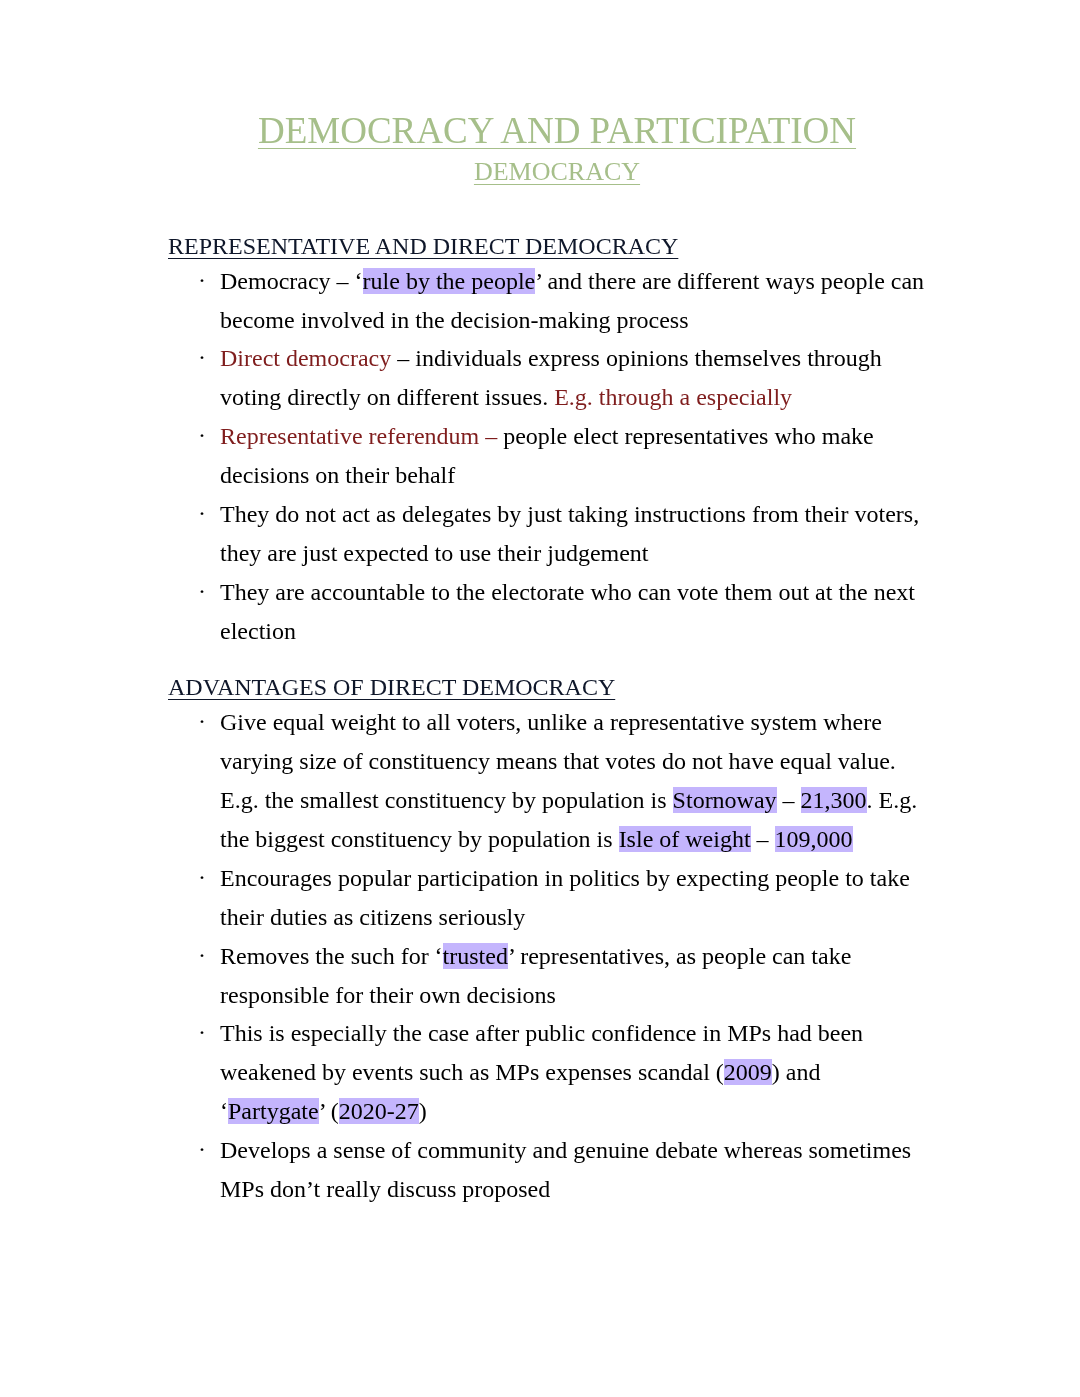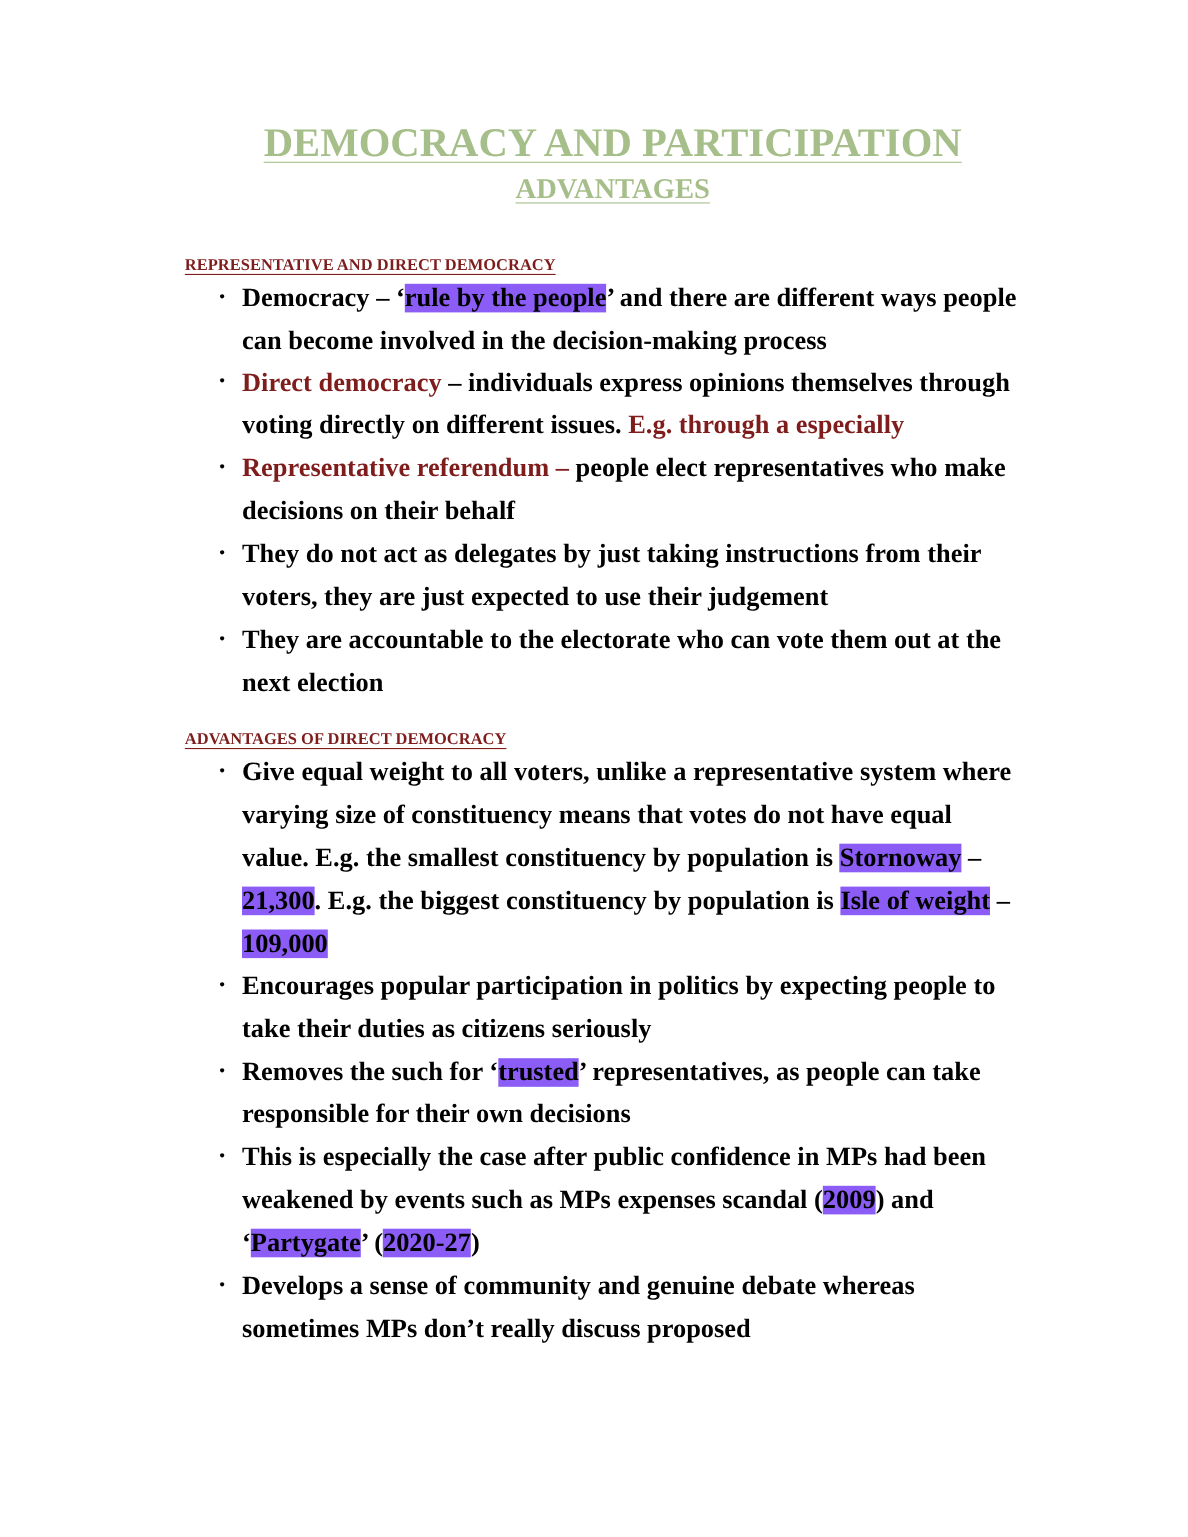--- a/index.html
+++ b/index.html
@@ -13,21 +13,20 @@
     font-family: "Liberation Serif", serif;
     color: #000000;
     overflow: hidden;
   }
   .page {
     position: relative;
     width: 864px;
     height: 1397px;
     padding: 0;
     box-sizing: border-box;
-    font-weight: bold;
   }
   .doc {
     position: absolute;
     left: 168px;
     top: 112px;
     width: 760px;
   }
 
   
   .title-main {
@@ -47,22 +46,22 @@
     line-height: 1.15;
     color: #a6bf8a;
     text-decoration: underline;
     text-decoration-thickness: 1px;
     text-underline-offset: 4px;
     margin-top: 6px;
     margin-left: 18px;
   }
 
   .section-heading {
-    font-size: 15px;
-    color: #7f1d1d;
+    font-size: 24px;
+    color: #0f172a;
     text-decoration: underline;
     text-decoration-thickness: 1px;
     text-underline-offset: 4px;
     margin-top: 46px;
     margin-bottom: 2px;
     margin-left: 0px;
   }
   .section-heading.second {
     margin-top: 24px;
   }
@@ -86,31 +85,31 @@
     top: -1px;
     font-size: 24px;
     line-height: 1.62;
     color: #000;
   }
 
   .green-text {
     color: #7f1d1d;
   }
   .hl {
-    background: #8b5cf6;
+    background: #c4b5fd;
   }
 </style>
 </head>
 <body>
 
 <div class="page">
   <div class="doc">
 
     <div class="title-main">DEMOCRACY AND PARTICIPATION</div>
-    <div class="title-sub">ADVANTAGES</div>
+    <div class="title-sub">DEMOCRACY</div>
 
     <div>
       <div class="section-heading">REPRESENTATIVE AND DIRECT DEMOCRACY</div>
       <ul class="bullets" id="list-0">
           <li><span>Democracy – ‘</span><span class="hl">rule by the people</span><span>’ and there are different ways people can become involved in the decision-making process</span></li>
           <li><span class="green-text">Direct democracy</span><span> – individuals express opinions themselves through voting directly on different issues. </span><span class="green-text">E.g. through a especially</span></li>
           <li><span class="green-text">Representative referendum –</span><span> people elect representatives who make decisions on their behalf</span></li>
           <li><span>They do not act as delegates by just taking instructions from their voters, they are just expected to use their judgement</span></li>
           <li><span>They are accountable to the electorate who can vote them out at the next election</span></li>
         </ul>

